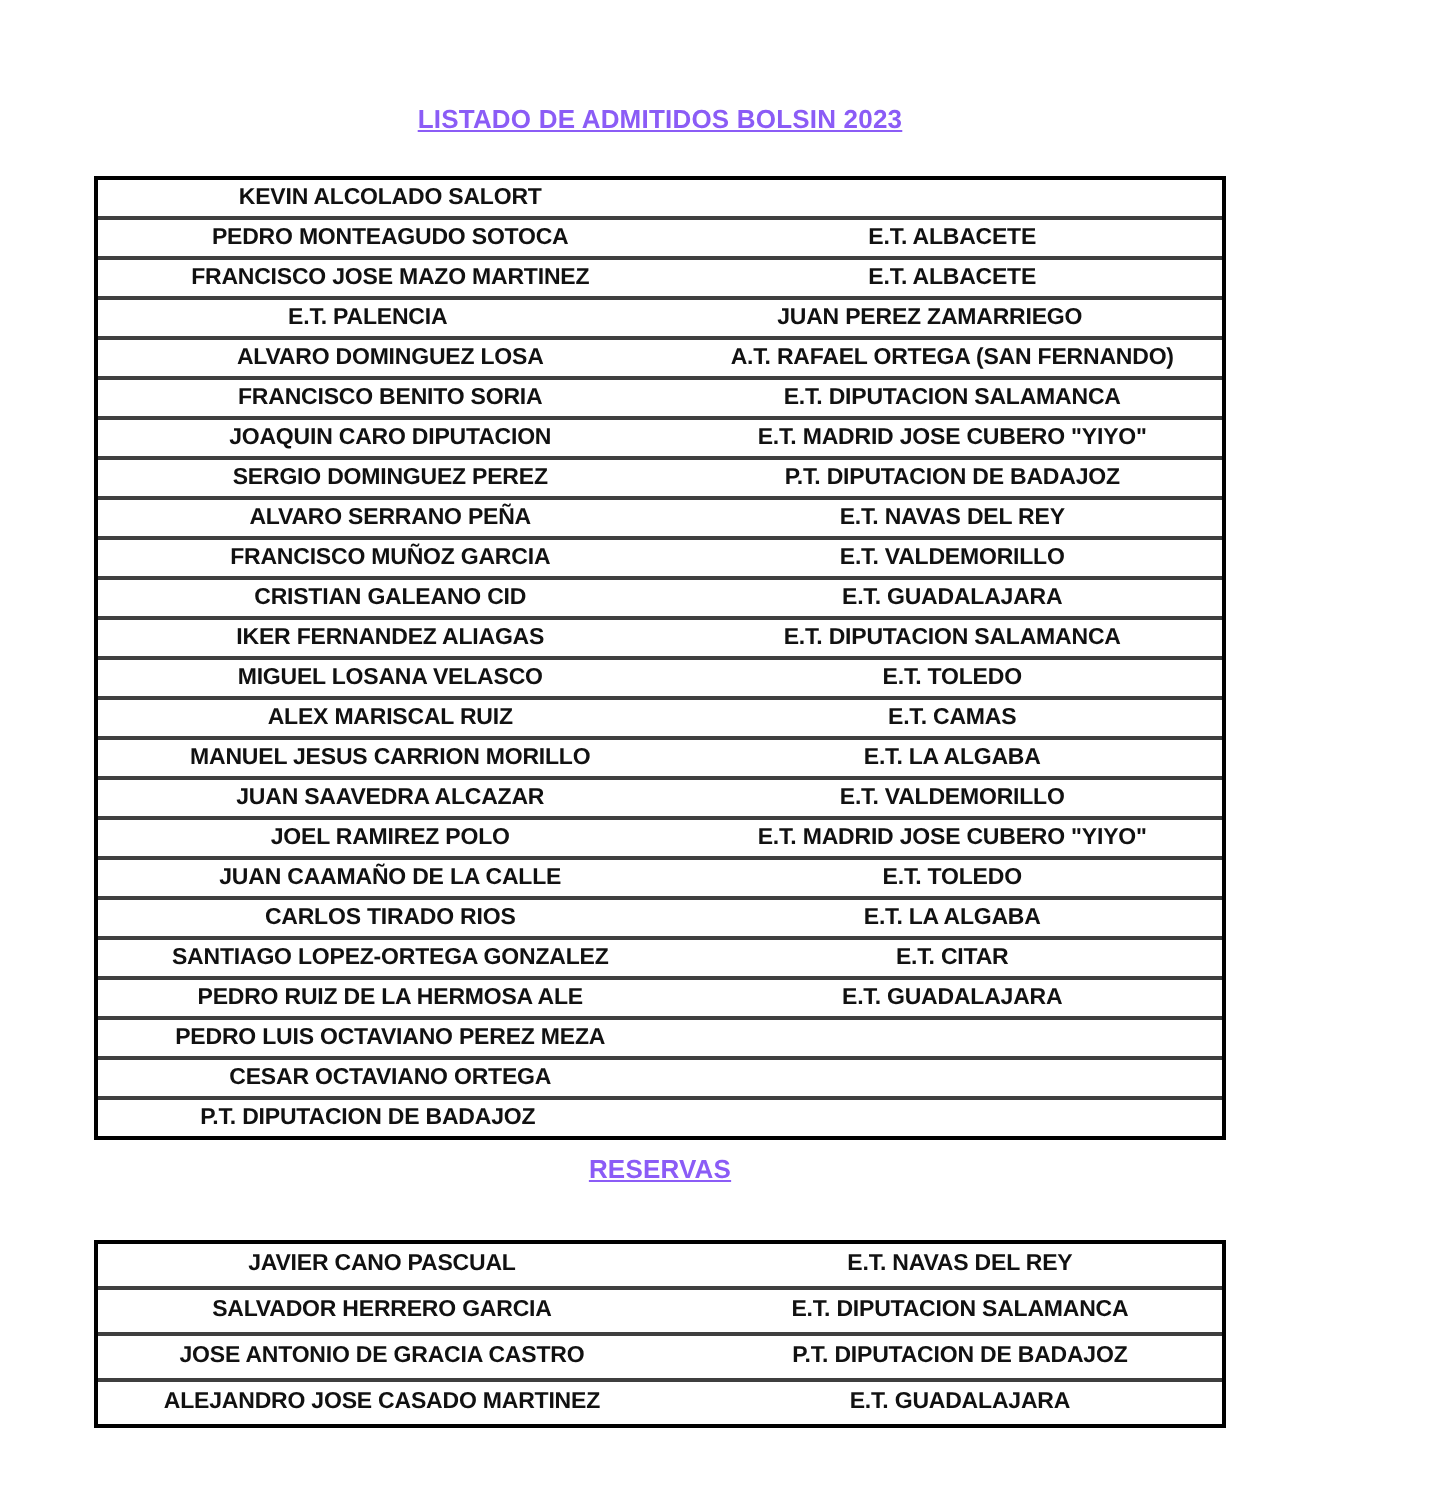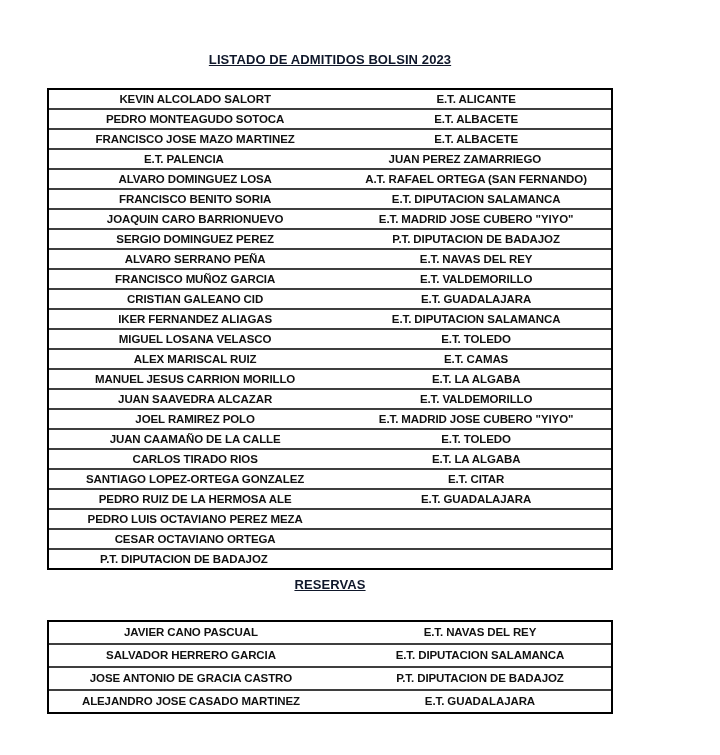--- a/index.html
+++ b/index.html
@@ -19,21 +19,21 @@
   .doc-title {
     position: absolute;
     left: 47px;
     width: 566px;
     margin: 0;
     text-align: center;
     font-size: 13px;
     font-weight: 700;
     letter-spacing: 0.1px;
     text-decoration: underline;
-    color: #0f172a;
+    color: #8b5cf6;
   }
   .doc-title.main   { top: 52px; }
   .doc-title.second { top: 577px; text-decoration: underline; }
 
   .list-table {
     position: absolute;
     left: 47px;
     width: 566px;
     border: 2px solid #000000;
     box-sizing: border-box;
@@ -68,21 +68,20 @@
 </head>
 <body>
 
 <div class="page">
 
   <h1 class="doc-title main">LISTADO DE ADMITIDOS BOLSIN 2023</h1>
 
   <div class="list-table main" id="admitted-table">
       <div class="row">
         <div class="cell name">KEVIN ALCOLADO SALORT</div>
-        <div class="cell center">E.T. ALICANTE</div>
       </div>
       <div class="row">
         <div class="cell name">PEDRO MONTEAGUDO SOTOCA</div>
         <div class="cell center">E.T. ALBACETE</div>
       </div>
       <div class="row">
         <div class="cell name">FRANCISCO JOSE MAZO MARTINEZ</div>
         <div class="cell center">E.T. ALBACETE</div>
       </div>
       <div class="row">
@@ -91,21 +90,21 @@
       </div>
       <div class="row">
         <div class="cell name">ALVARO DOMINGUEZ LOSA</div>
         <div class="cell center">A.T. RAFAEL ORTEGA (SAN FERNANDO)</div>
       </div>
       <div class="row">
         <div class="cell name">FRANCISCO BENITO SORIA</div>
         <div class="cell center">E.T. DIPUTACION SALAMANCA</div>
       </div>
       <div class="row">
-        <div class="cell name">JOAQUIN CARO BARRIONUEVO</div>
+        <div class="cell name">JOAQUIN CARO DIPUTACION</div>
         <div class="cell center">E.T. MADRID JOSE CUBERO "YIYO"</div>
       </div>
       <div class="row">
         <div class="cell name">SERGIO DOMINGUEZ PEREZ</div>
         <div class="cell center">P.T. DIPUTACION DE BADAJOZ</div>
       </div>
       <div class="row">
         <div class="cell name">ALVARO SERRANO PEÑA</div>
         <div class="cell center">E.T. NAVAS DEL REY</div>
       </div>

